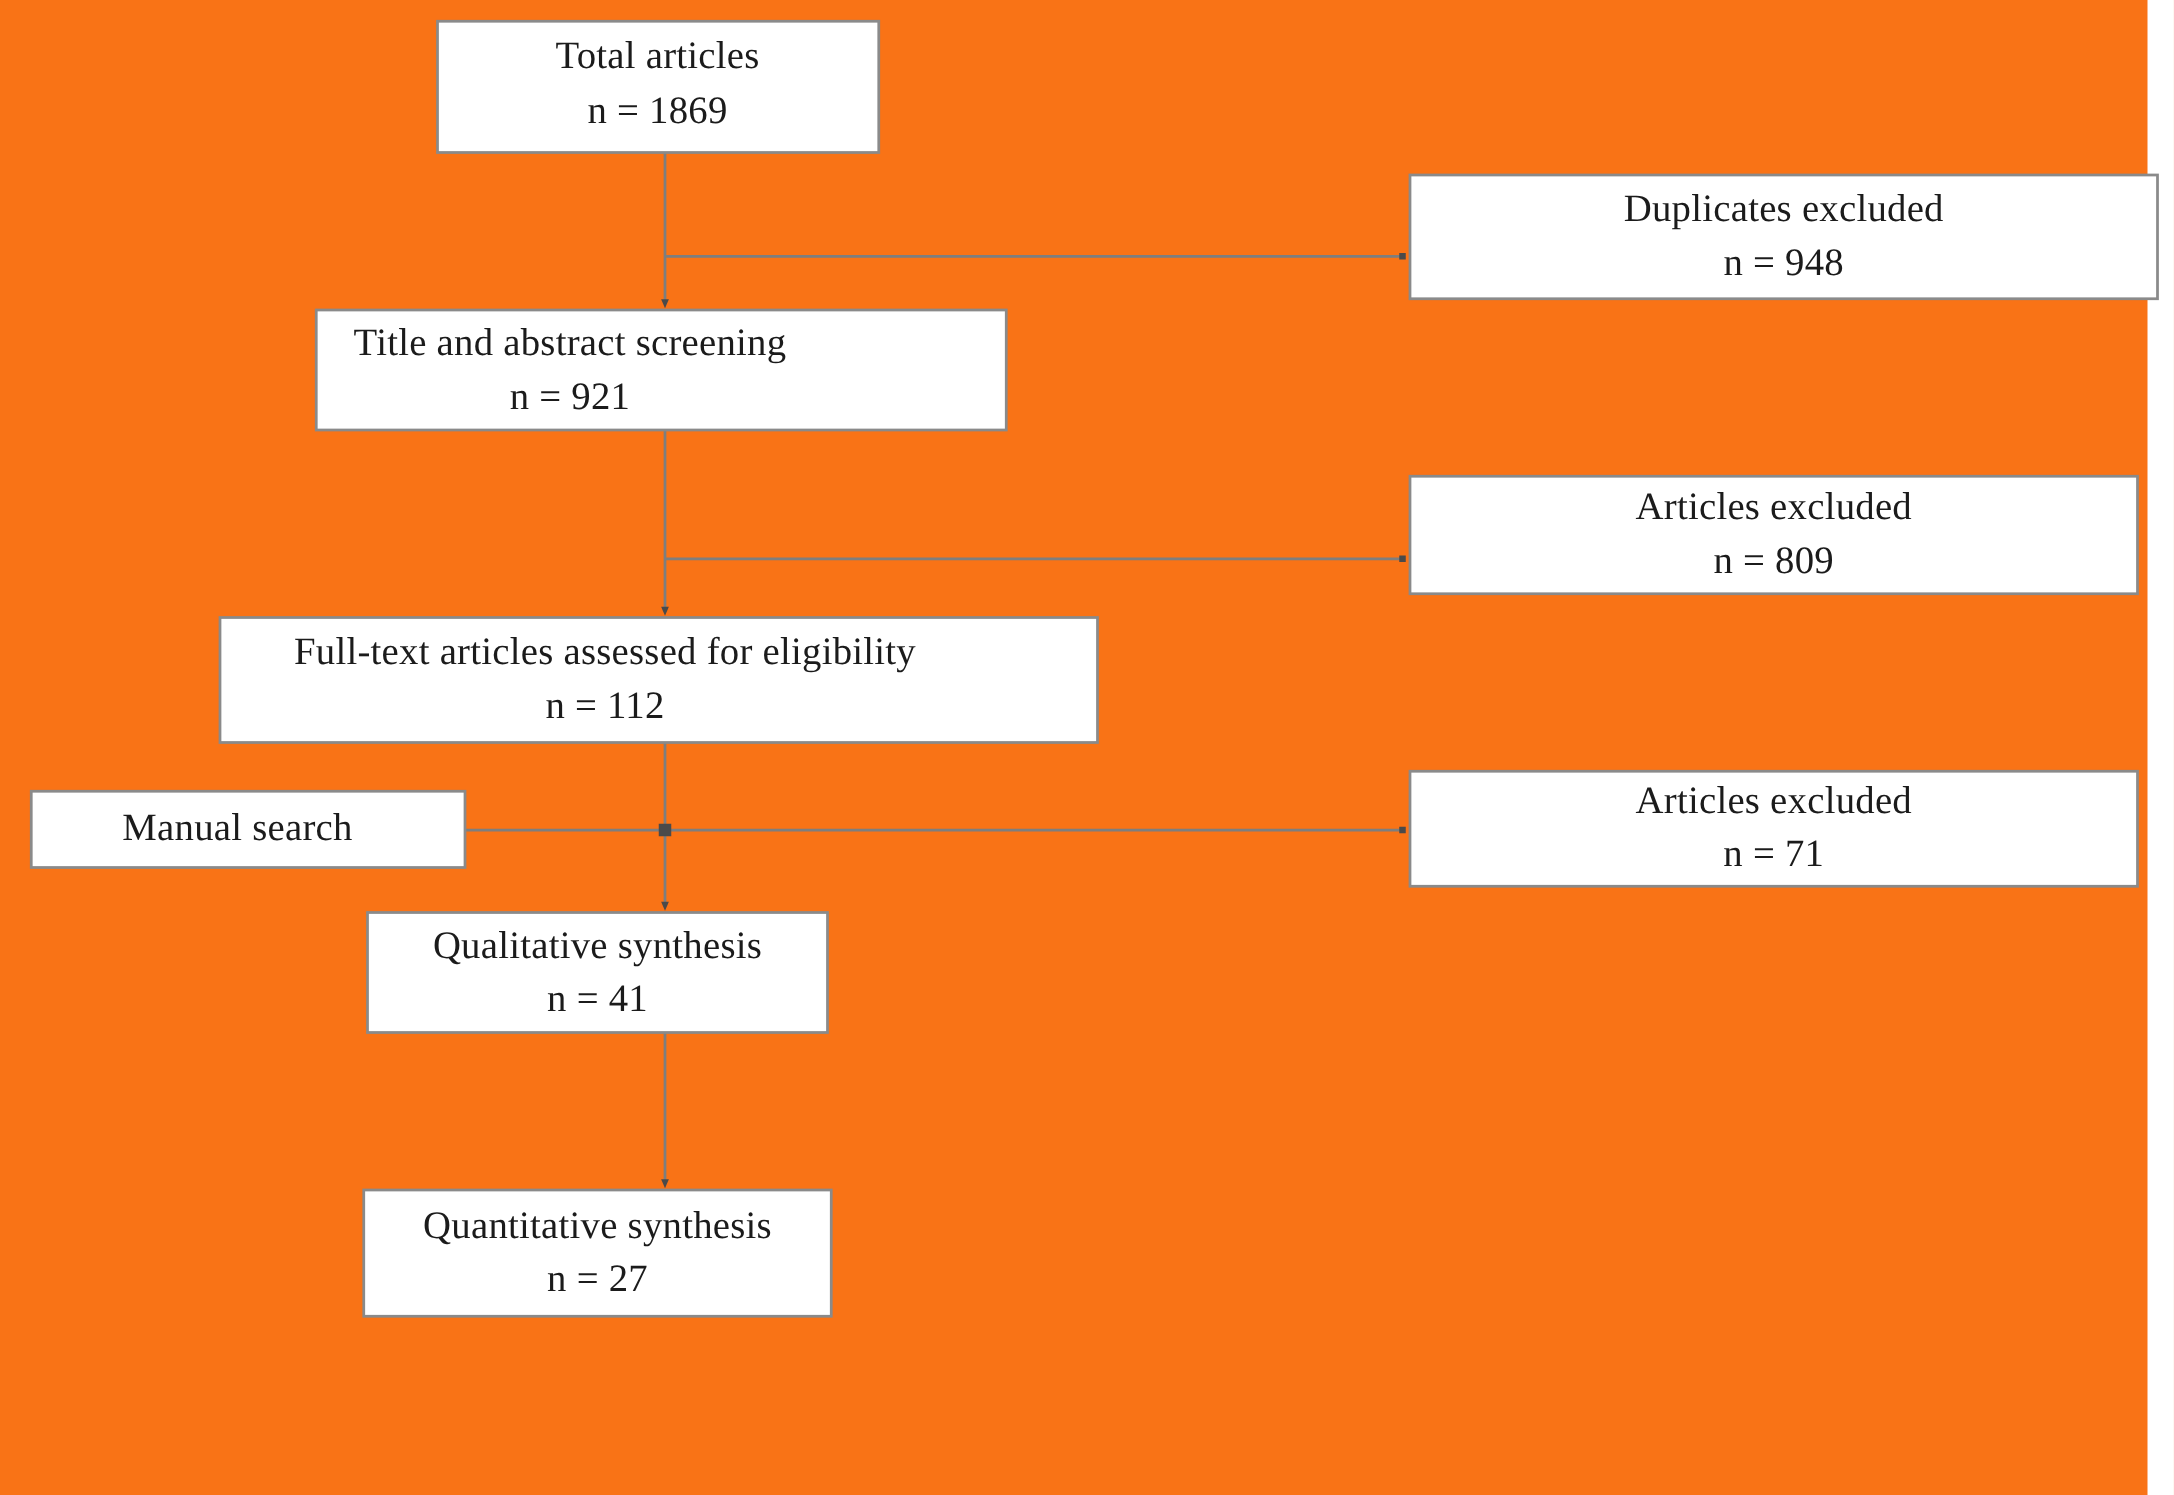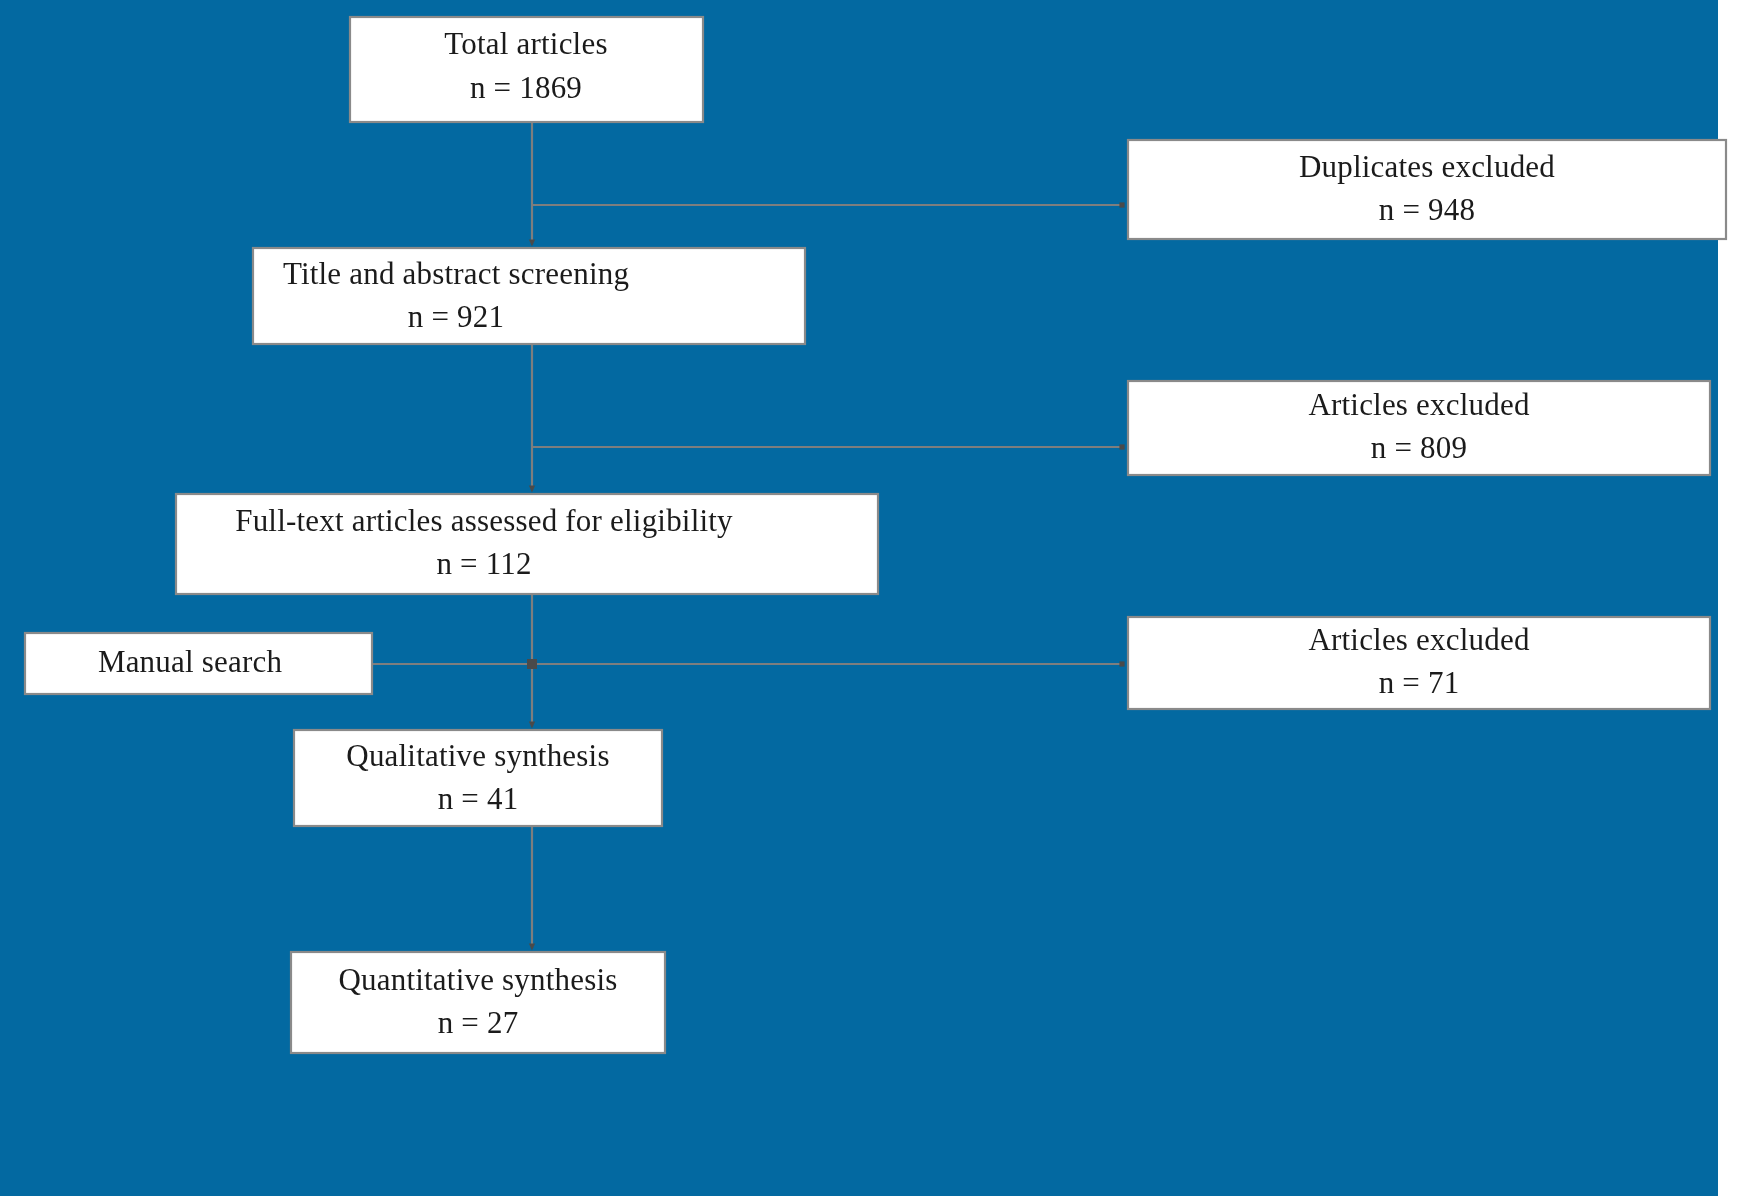--- a/index.html
+++ b/index.html
@@ -11,21 +11,21 @@
   body {
     width: 1739px;
     height: 1196px;
     font-family: "Liberation Serif", "DejaVu Serif", serif;
     overflow: hidden;
   }
   #diagram-root {
     position: relative;
     width: 1718px;
     height: 1196px;
-    background: #0369a1;
+    background: #f97316;
   }
   svg.flow-canvas {
     position: absolute;
     left: 0;
     top: 0;
     width: 1739px;
     height: 1196px;
     display: block;
   }
   .node-box {

